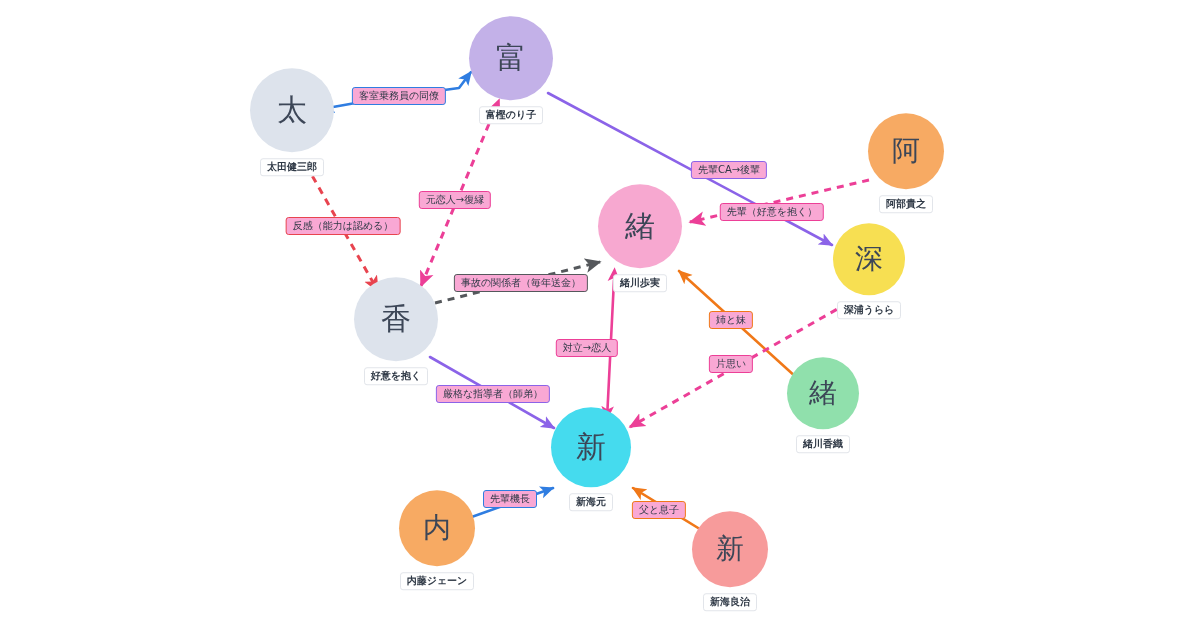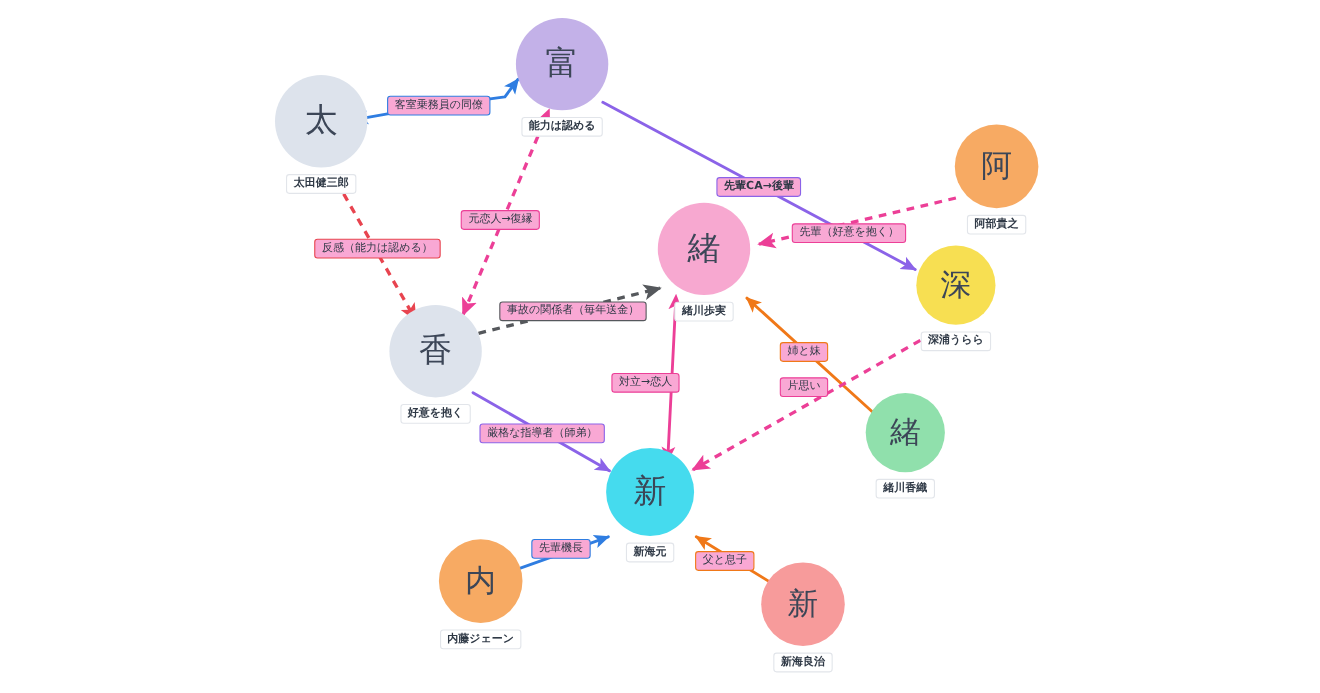--- a/index.html
+++ b/index.html
@@ -124,21 +124,21 @@
       <polyline points="466,519 553,488" fill="none" stroke="#2f7de1" stroke-width="2.6" stroke-linecap="round" stroke-linejoin="round" marker-end="url(#arr-0-end)"></polyline>
       <polyline points="703,531 633,488" fill="none" stroke="#f07818" stroke-width="2.6" stroke-linecap="round" stroke-linejoin="round" marker-end="url(#arr-5-end)"></polyline>
     </svg>
   <div id="node-layer">
       <div class="node" style="left: 292px; top: 122px;">
         <div class="node-circle" style="width: 84px; height: 84px; background: rgb(221, 227, 236); font-size: 30px;">太</div>
         <div class="node-name">太田健三郎</div>
       </div>
       <div class="node" style="left: 511px; top: 70px;">
         <div class="node-circle" style="width: 84px; height: 84px; background: rgb(195, 177, 232); font-size: 30px;">富</div>
-        <div class="node-name">能力は認める</div>
+        <div class="node-name">富樫のり子</div>
       </div>
       <div class="node" style="left: 906px; top: 163px;">
         <div class="node-circle" style="width: 76px; height: 76px; background: rgb(247, 170, 99); font-size: 28px;">阿</div>
         <div class="node-name">阿部貴之</div>
       </div>
       <div class="node" style="left: 640px; top: 238px;">
         <div class="node-circle" style="width: 84px; height: 84px; background: rgb(247, 168, 208); font-size: 30px;">緒</div>
         <div class="node-name">緒川歩実</div>
       </div>
       <div class="node" style="left: 869px; top: 271px;">
@@ -163,23 +163,23 @@
       </div>
       <div class="node" style="left: 730px; top: 561px;">
         <div class="node-circle" style="width: 76px; height: 76px; background: rgb(247, 155, 155); font-size: 28px;">新</div>
         <div class="node-name">新海良治</div>
       </div>
     </div>
   <div id="label-layer">
       <div class="edge-label" style="left: 399px; top: 96px; border-color: rgb(47, 125, 225);">客室乗務員の同僚</div>
       <div class="edge-label" style="left: 343px; top: 226px; border-color: rgb(232, 68, 79); font-family: Liberation Serif, serif;">反感（能力は認める）</div>
       <div class="edge-label" style="left: 455px; top: 200px; border-color: rgb(236, 63, 151);">元恋人→復縁</div>
-      <div class="edge-label" style="left: 690px; top: 170px; border-color: rgb(139, 99, 232); font-weight: bold;">先輩CA→後輩</div>
+      <div class="edge-label" style="left: 729px; top: 170px; border-color: rgb(139, 99, 232);">先輩CA→後輩</div>
       <div class="edge-label" style="left: 772px; top: 200px; border-color: rgb(236, 63, 151); margin-top: 12px;">先輩（好意を抱く）</div>
       <div class="edge-label" style="left: 521px; top: 283px; border-color: rgb(85, 88, 92);">事故の関係者（毎年送金）</div>
       <div class="edge-label" style="left: 587px; top: 348px; border-color: rgb(236, 63, 151);">対立→恋人</div>
       <div class="edge-label" style="left: 493px; top: 394px; border-color: rgb(139, 99, 232);">厳格な指導者（師弟）</div>
       <div class="edge-label" style="left: 731px; top: 320px; border-color: rgb(240, 120, 24);">姉と妹</div>
-      <div class="edge-label" style="left: 731px; top: 352px; border-color: rgb(236, 63, 151);">片思い</div>
+      <div class="edge-label" style="left: 731px; top: 364px; border-color: rgb(236, 63, 151);">片思い</div>
       <div class="edge-label" style="left: 510px; top: 499px; border-color: rgb(47, 125, 225);">先輩機長</div>
       <div class="edge-label" style="left: 659px; top: 510px; border-color: rgb(240, 120, 24);">父と息子</div>
     </div>
 </div>
 
 </body></html>

